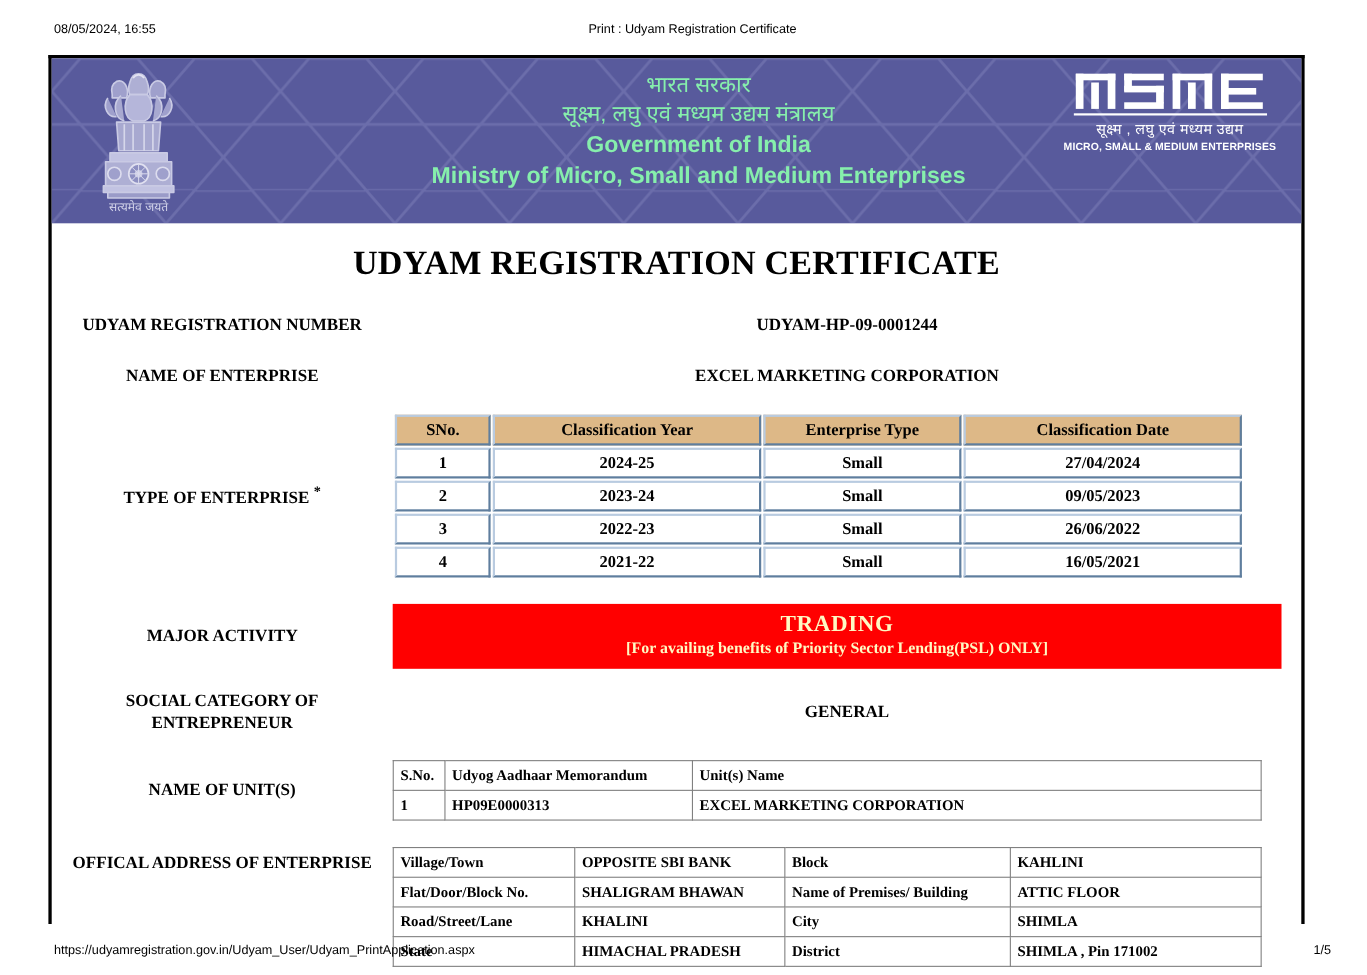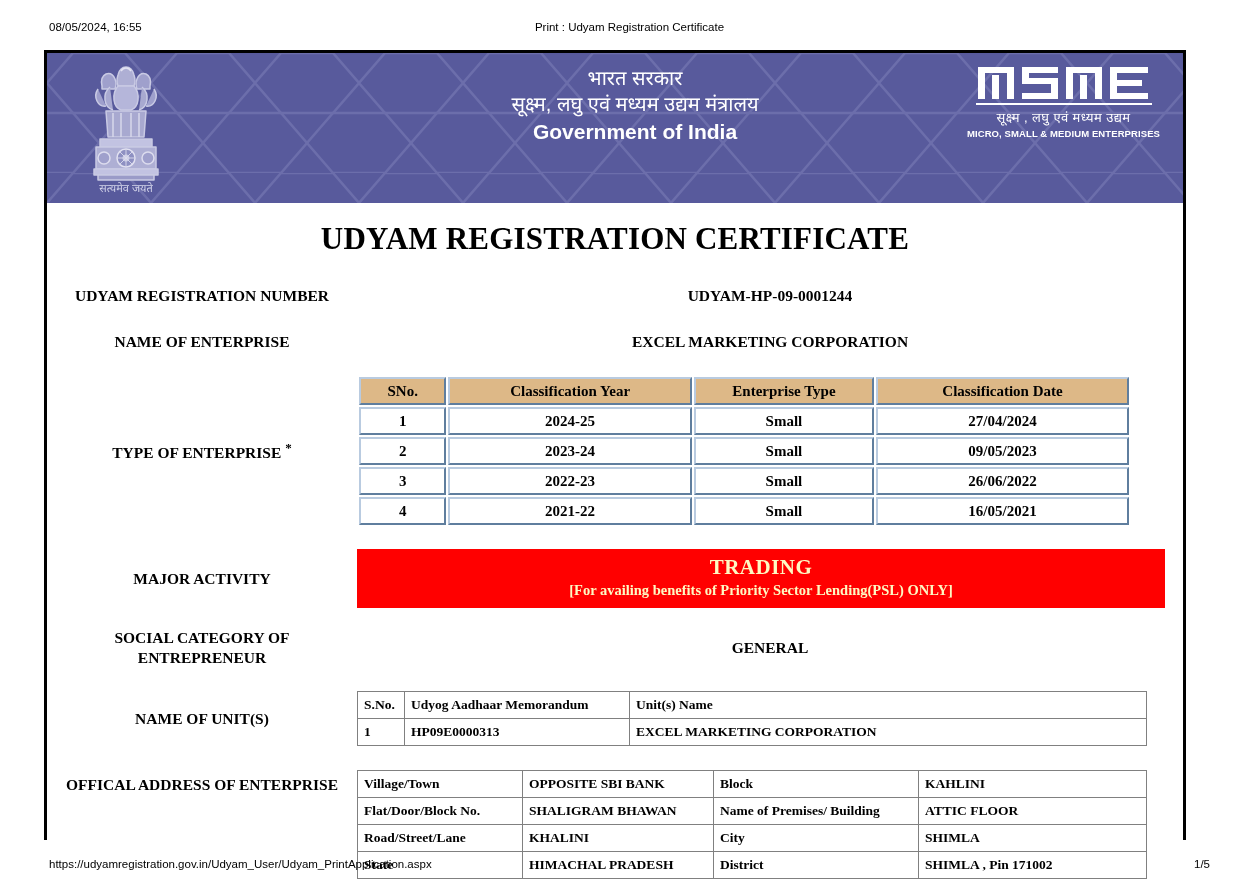--- a/index.html
+++ b/index.html
@@ -61,21 +61,21 @@
     left: 33px;
     top: 6px;
     width: 92px;
     height: 140px;
   }
   #banner-center {
     position: absolute;
     left: 0; right: 0;
     top: 12px;
     text-align: center;
-    color: #ffffff;
+    color: #86efac;
     font-family: "Liberation Sans", sans-serif;
     padding-left: 40px;
   }
   .banner-line { line-height: 1.32; white-space: nowrap; }
   .bl-hi-1 { font-size: 20px; font-weight: 400; }
   .bl-en-1 { font-size: 21px; font-weight: 700; }
   .bl-hi-2 { font-size: 20px; font-weight: 400; }
   .bl-en-2 { font-size: 21px; font-weight: 700; }
 
   #msme-logo {
@@ -279,20 +279,21 @@
         <path d="M14 110 h64 v6 h-64 Z" fill="#c2c3e2"></path>
         <path d="M18 116 h56 v5 h-56 Z" fill="#9a9bc8"></path>
       </g>
       <text x="46" y="133" text-anchor="middle" fill="#d3d4ea" font-family="'Liberation Sans', sans-serif" font-size="11">सत्यमेव जयते</text>
     </svg>
 
     <div id="banner-center">
       <div class="banner-line bl-hi-1">भारत सरकार</div>
       <div class="banner-line bl-hi-2">सूक्ष्म, लघु एवं मध्यम उद्यम मंत्रालय</div>
       <div class="banner-line bl-en-1">Government of India</div>
+      <div class="banner-line bl-en-2">Ministry of Micro, Small and Medium Enterprises</div>
     </div>
 
     <div id="msme-logo">
       <svg id="msme-mark" width="176" height="46" viewBox="0 0 176 46">
         <g fill="#ffffff">
 
           <rect x="2" y="6" width="7" height="32"></rect>
           <rect x="2" y="6" width="36" height="6"></rect>
           <rect x="16" y="14" width="7" height="24"></rect>
           <rect x="31" y="6" width="7" height="32"></rect>

